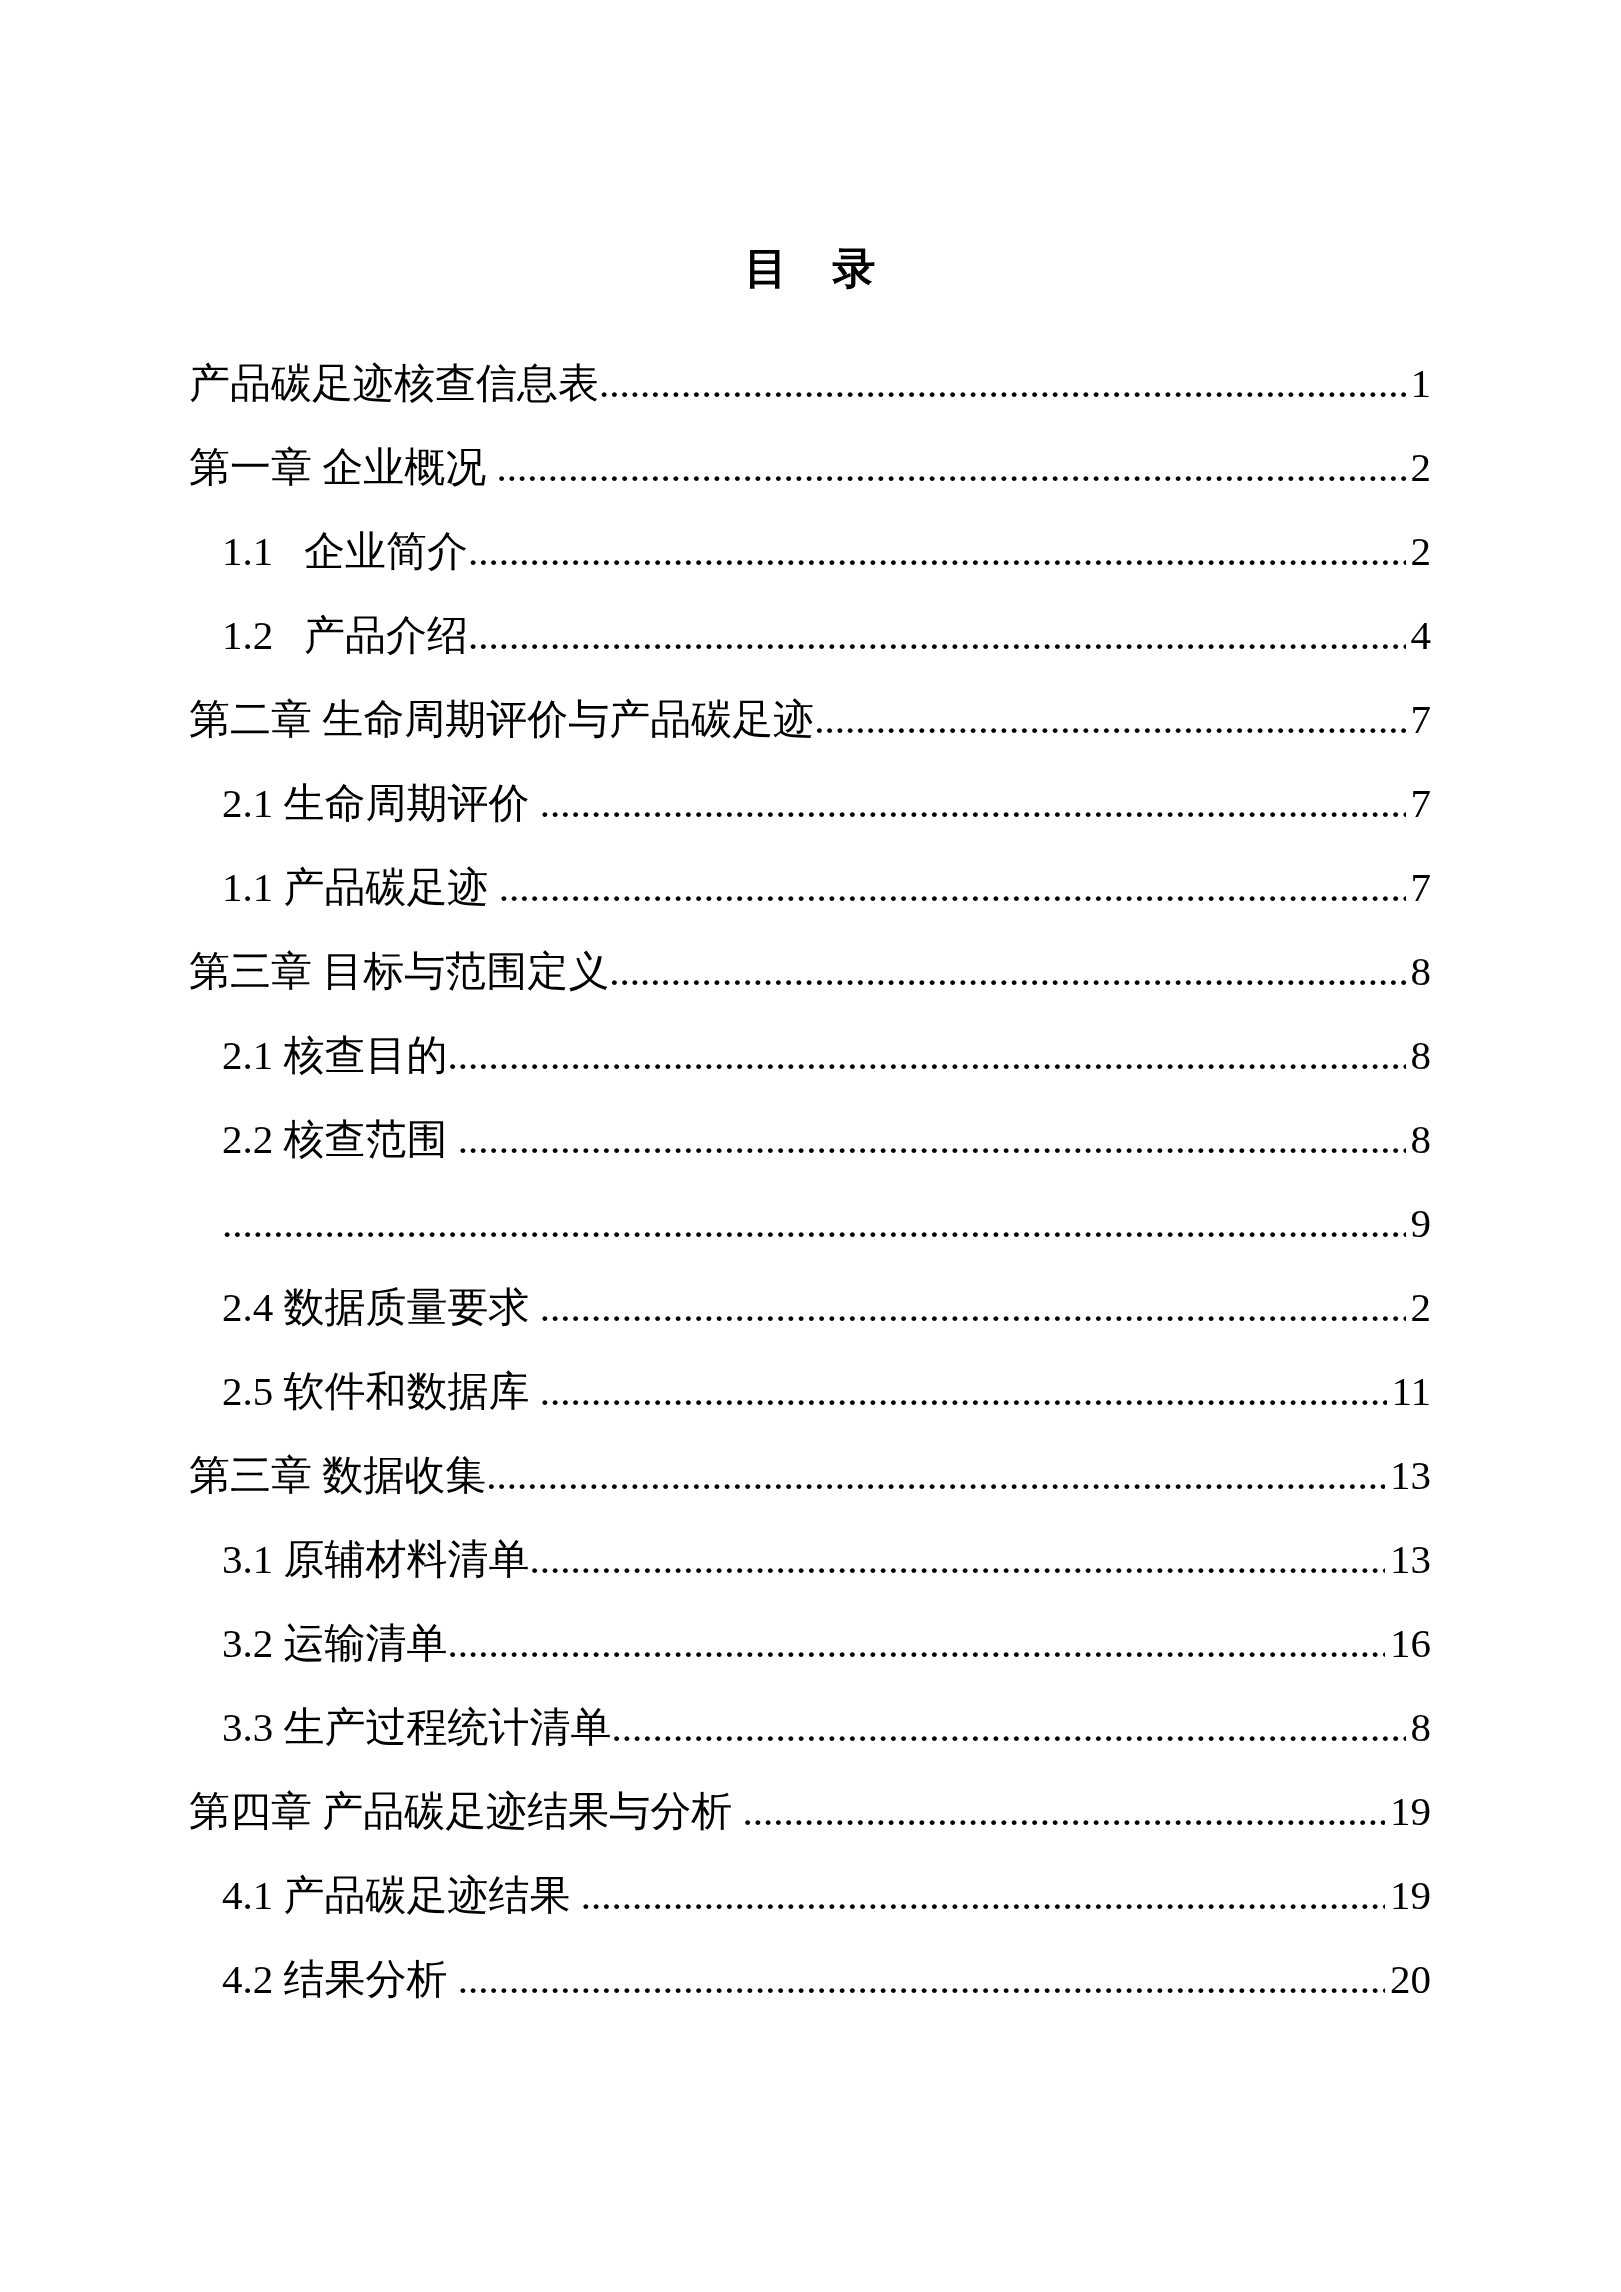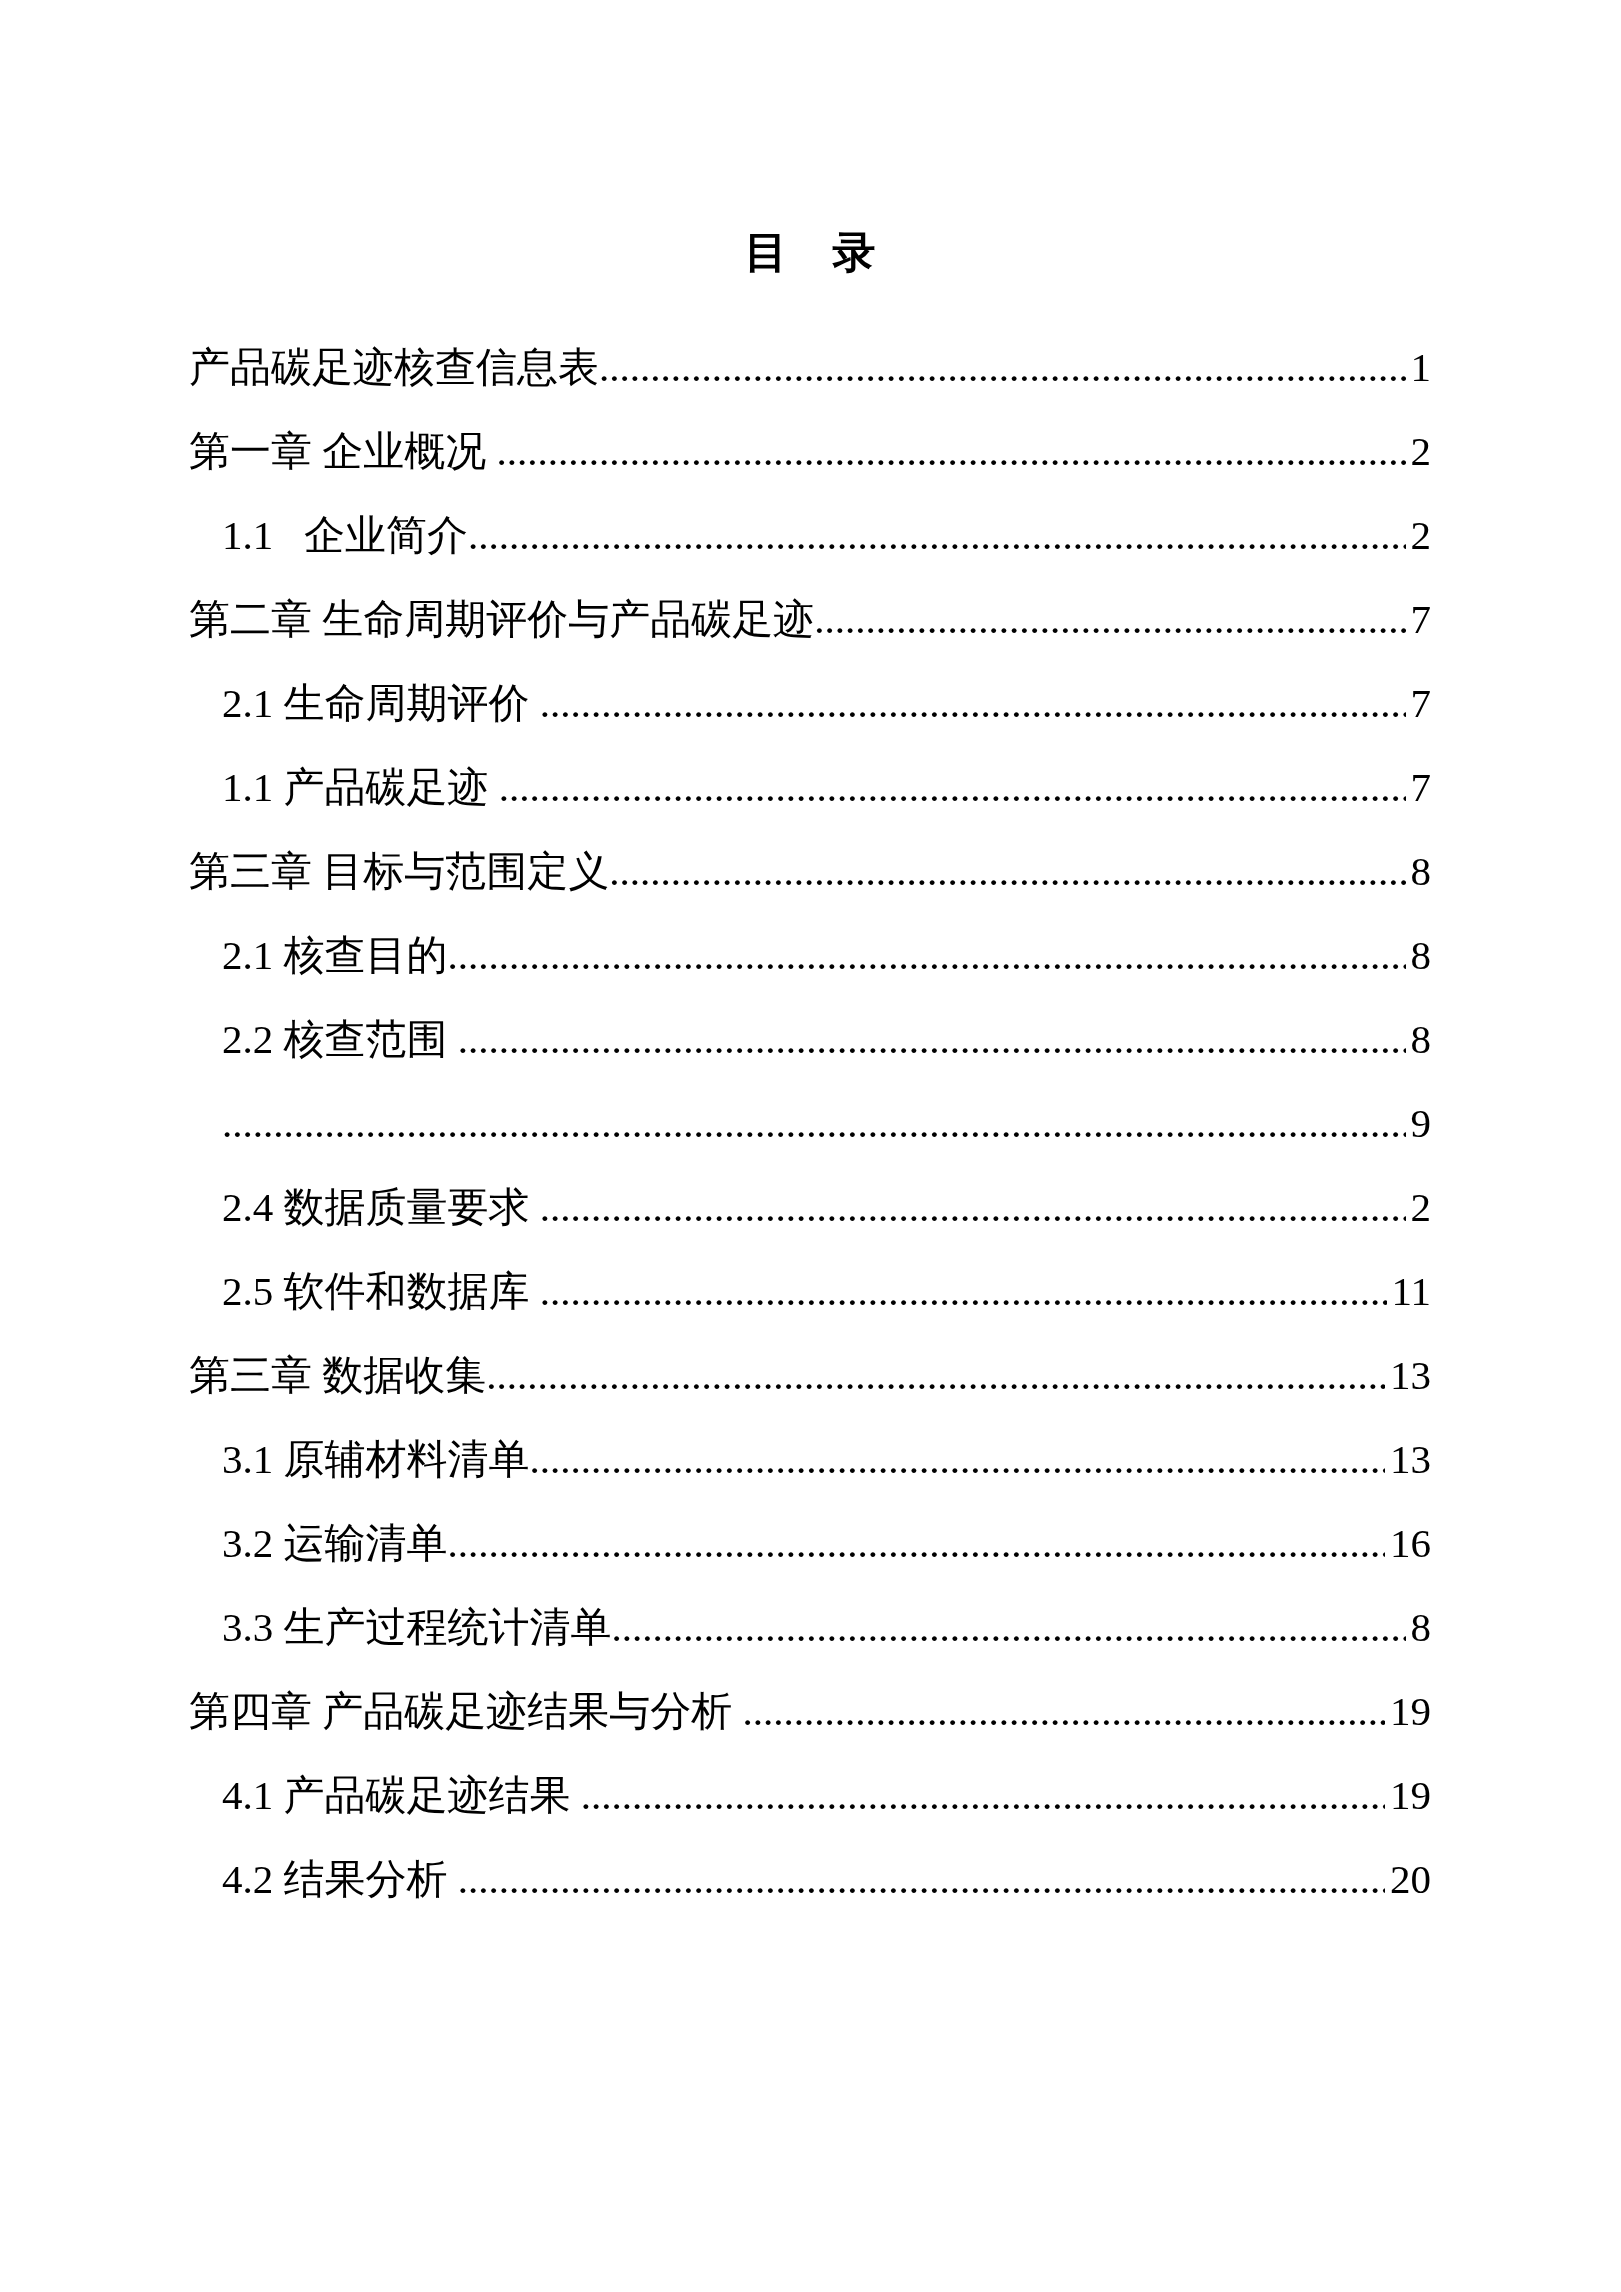--- a/index.html
+++ b/index.html
@@ -11,21 +11,21 @@
     position: relative;
     width: 1621px;
     height: 2293px;
     background: #ffffff;
     color: #000000;
     font-family: "Liberation Serif", "DejaVu Serif", serif;
     overflow: hidden;
     box-sizing: border-box;
   }
   .doc-title {
-    margin: 0;
+    margin: 16px;
     padding-top: 231px;
     text-align: center;
     font-size: 43px;
     font-weight: bold;
     line-height: 1;
     white-space: pre;
     letter-spacing: 1px;
   }
   .toc {
     margin-top: 51px;
@@ -77,20 +77,25 @@
   </div>
       <div class="toc-row lvl1">
     <span class="toc-label">第一章 企业概况 </span>
     <span class="toc-leader"></span>
     <span class="toc-pagenum">2</span>
   </div>
       <div class="toc-row lvl2">
     <span class="toc-label">1.1   企业简介</span>
     <span class="toc-leader"></span>
     <span class="toc-pagenum">2</span>
+  </div>
+      <div class="toc-row lvl2">
+    <span class="toc-label">1.2   产品介绍</span>
+    <span class="toc-leader"></span>
+    <span class="toc-pagenum">4</span>
   </div>
       <div class="toc-row lvl1">
     <span class="toc-label">第二章 生命周期评价与产品碳足迹</span>
     <span class="toc-leader"></span>
     <span class="toc-pagenum">7</span>
   </div>
       <div class="toc-row lvl2">
     <span class="toc-label">2.1 生命周期评价 </span>
     <span class="toc-leader"></span>
     <span class="toc-pagenum">7</span>

